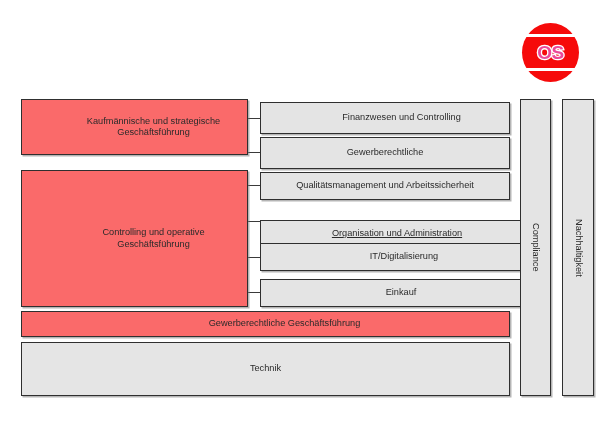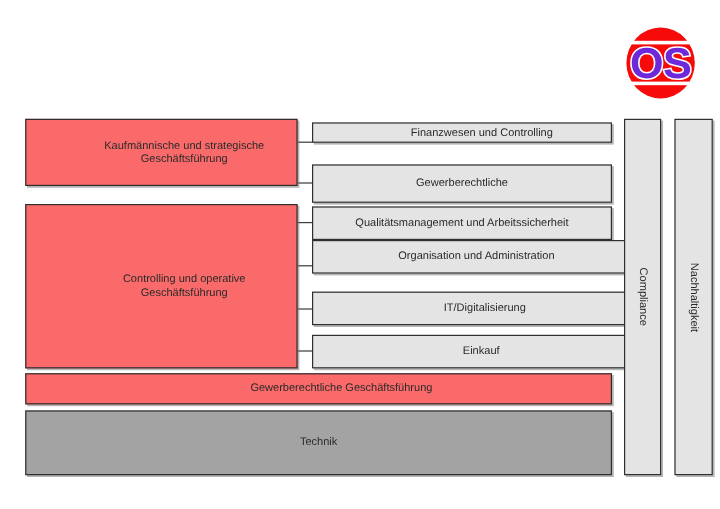--- a/index.html
+++ b/index.html
@@ -40,44 +40,44 @@
   #logo .stripe.top { top: 11px; }
   #logo .stripe.bottom { bottom: 11px; }
   #logo .mark {
     position: absolute;
     inset: 0;
     display: flex;
     align-items: center;
     justify-content: center;
     font-family: "Liberation Sans", sans-serif;
     font-weight: bold;
-    font-size: 36px;
+    font-size: 19px;
     letter-spacing: -0.5px;
-    color: #6d28d9;
+    color: #ec4899;
     -webkit-text-stroke: 2.6px #ffffff;
     paint-order: stroke fill;
   }
 
   
   .box {
     position: absolute;
     box-sizing: border-box;
     border: 1.4px solid #2f2f2f;
     box-shadow: 1.5px 1.5px 0 rgba(120,120,120,0.55);
     display: flex;
     align-items: center;
     justify-content: center;
     text-align: center;
     font-size: 9.2px;
     line-height: 1.25;
     padding: 0 6px;
   }
   .box.red    { background: #fa6a6a; padding-left: 44px; }
   .box.light  { background: #e4e4e4; }
-  .box.medium { background: #a3a3a3; }
+  .box.medium { background: #e5e5e5; }
 
   .box.vertical {
     writing-mode: vertical-rl;
     text-orientation: mixed;
     padding: 6px 0;
   }
 
   
   .connector {
     position: absolute;
@@ -103,27 +103,27 @@
 <div class="connector" style="left:247px; top:292px; width:14px;"></div>
 
 <div class="box red" style="left:21px; top:99px; width:227px; height:56px;">Kaufmännische und strategische Geschäftsführung</div>
 
 <div class="box red" style="left:21px; top:170px; width:227px; height:137px;">Controlling und operative Geschäftsführung</div>
 
 <div class="box red" style="left:21px; top:311px; width:489px; height:26px;">Gewerberechtliche Geschäftsführung</div>
 
 <div class="box medium" style="left:21px; top:342px; width:489px; height:54px;">Technik</div>
 
-<div class="box light" style="left:260px; top:102px; width:250px; height:17px;padding-left:39px;">Finanzwesen und Controlling</div>
+<div class="box light" style="left:260px; top:102px; width:250px; height:32px;padding-left:39px;">Finanzwesen und Controlling</div>
 
 <div class="box light" style="left:260px; top:137px; width:250px; height:32px;">Gewerberechtliche</div>
 
 <div class="box light" style="left:260px; top:172px; width:250px; height:28px;">Qualitätsmanagement und Arbeitssicherheit</div>
 
-<div class="box light" style="left:260px; top:200px; width:274px; height:28px;">Organisation und Administration</div>
+<div class="box light" style="left:260px; top:220px; width:274px; height:28px;text-decoration:underline;">Organisation und Administration</div>
 
 <div class="box light" style="left:260px; top:243px; width:288px; height:28px;">IT/Digitalisierung</div>
 
 <div class="box light" style="left:260px; top:279px; width:282px; height:28px;">Einkauf</div>
 
 <div class="box light vertical" style="left:520px; top:99px; width:31px; height:297px;">Compliance</div>
 
 <div class="box light vertical" style="left:562px; top:99px; width:32px; height:297px;">Nachhaltigkeit</div>
 
 </body></html>

